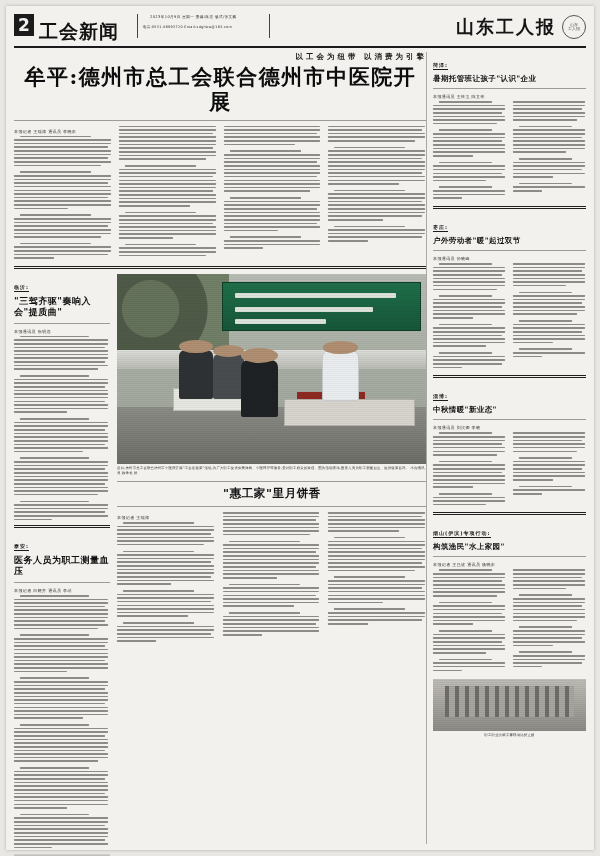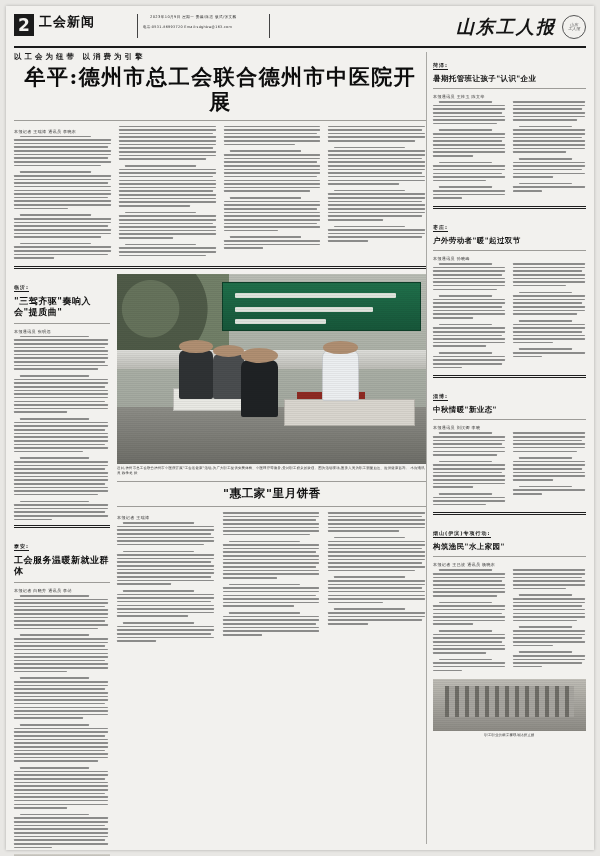--- a/index.html
+++ b/index.html
@@ -27,53 +27,53 @@
     position:absolute; left:8px; top:6px; right:8px; height:36px;
     border-bottom:2px solid #1b1b1b;
   }
   .pagenum {
     position:absolute; left:0; top:2px;
     width:20px; height:22px; background:#1b1b1b; color:#f2f1ee;
     font-size:17px; font-weight:bold; text-align:center; line-height:22px;
     font-family:"DejaVu Sans", sans-serif;
   }
   .section-title {
-    position:absolute; left:25px; top:1px;
-    font-size:13px; font-weight:bold; letter-spacing:1px; color:#121212;
+    position:absolute; left:25px; top:7px;
+    font-size:19px; font-weight:bold; letter-spacing:1px; color:#121212;
   }
   .vrule { position:absolute; top:2px; width:1px; height:24px; background:#444; }
   .mast-meta {
     position:absolute; top:3px; left:136px;
     font-size:3.6px; color:#2a2a2a; letter-spacing:.4px; line-height:1.5;
   }
   .mast-meta2 {
     position:absolute; top:13px; left:129px;
     font-size:3.4px; color:#2a2a2a; letter-spacing:.3px;
   }
   .nameplate {
     position:absolute; right:0; top:-1px; width:160px; height:32px;
-    display:flex; align-items:center; justify-content:flex-end; gap:6px;font-style:italic;
+    display:flex; align-items:center; justify-content:flex-end; gap:6px;
   }
   .np-text {
     font-size:18px; font-weight:bold; color:#141414; letter-spacing:2px;
     font-family:"DejaVu Serif", serif;
   }
   .np-seal {
     width:24px; height:24px; border:1px solid #555; border-radius:50%;
     display:flex; align-items:center; justify-content:center;
     font-size:4px; color:#555; text-align:center; line-height:1.1;
   }
 
   
   .body-area { position:absolute; left:8px; top:46px; right:8px; bottom:6px; }
   .col-left  { position:absolute; left:0;   top:0; width:413px; bottom:0; }
   .col-right { position:absolute; right:0;  top:0; width:160px; bottom:0;
                border-left:1px solid #a9a8a4; padding-left:6px; }
   .kicker {
-    font-size:7.5px; font-weight:bold; color:#1d1d1d; text-align:left;
+    font-size:7.5px; font-weight:bold; color:#1d1d1d; text-align:right;
     letter-spacing:3px; margin-bottom:3px;
   }
   .headline-xl {
     font-size:21px; font-weight:bold; color:#0d0d0d; text-align:center;
     letter-spacing:1.5px; font-family:"DejaVu Serif", serif;
     line-height:1.18;
   }
   .byline { font-size:4px; color:#333; letter-spacing:.4px; margin:3px 0 2px; }
 
   
@@ -426,21 +426,21 @@
                   <div class="tline s2"></div>
                   <div class="tline s1"></div>
                   <div class="tline s6"></div>
               </div>
             </div>
 
             <div class="rule-dbl"></div>
 
             <div>
               <div class="tag">泰安:</div>
-              <div class="headline-s" style="margin:3px 0 2px;">工会服务温暖新就业群体</div>
+              <div class="headline-s" style="margin:3px 0 2px;">医务人员为职工测量血压</div>
               <div class="rule-h"></div>
               <div class="byline">本报记者  白晓芳  通讯员  李萌</div>
               <div class="textcol">
                 <div class="tline s4 indent"></div>
                   <div class="tline s1"></div>
                   <div class="tline s1"></div>
                   <div class="tline s2"></div>
                   <div class="tline s1"></div>
                   <div class="tline s1"></div>
                   <div class="tline s1"></div>

